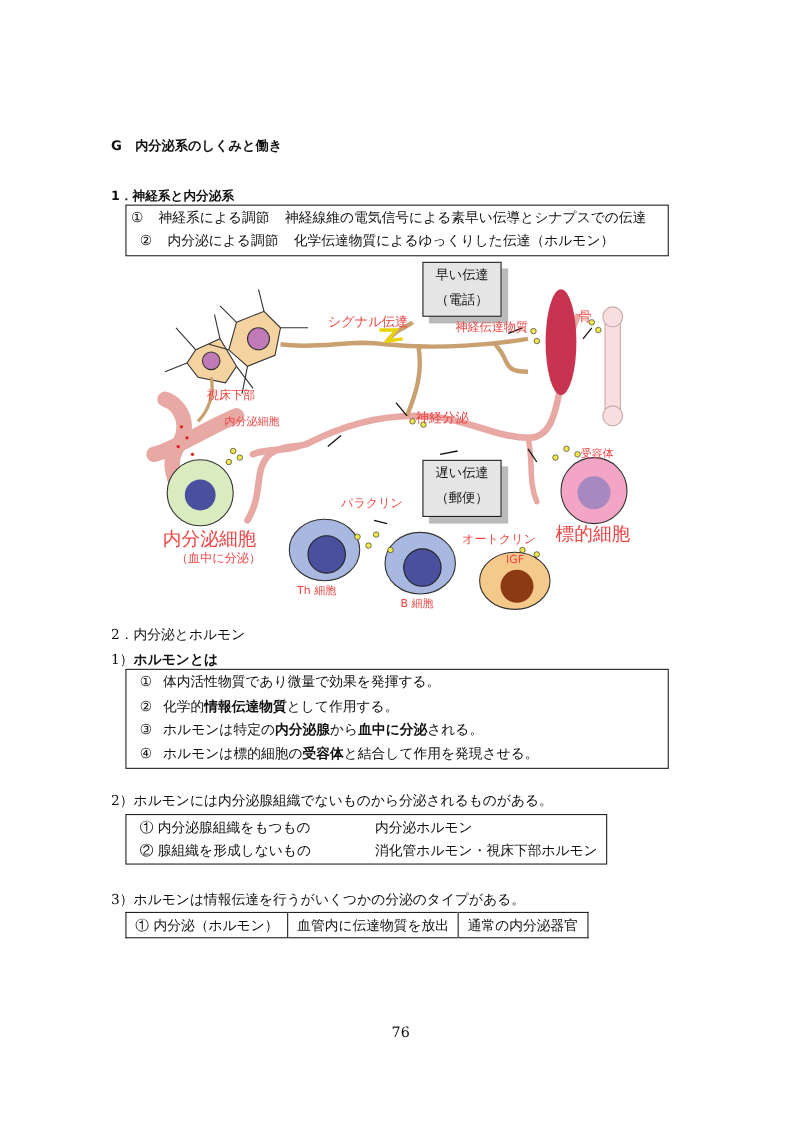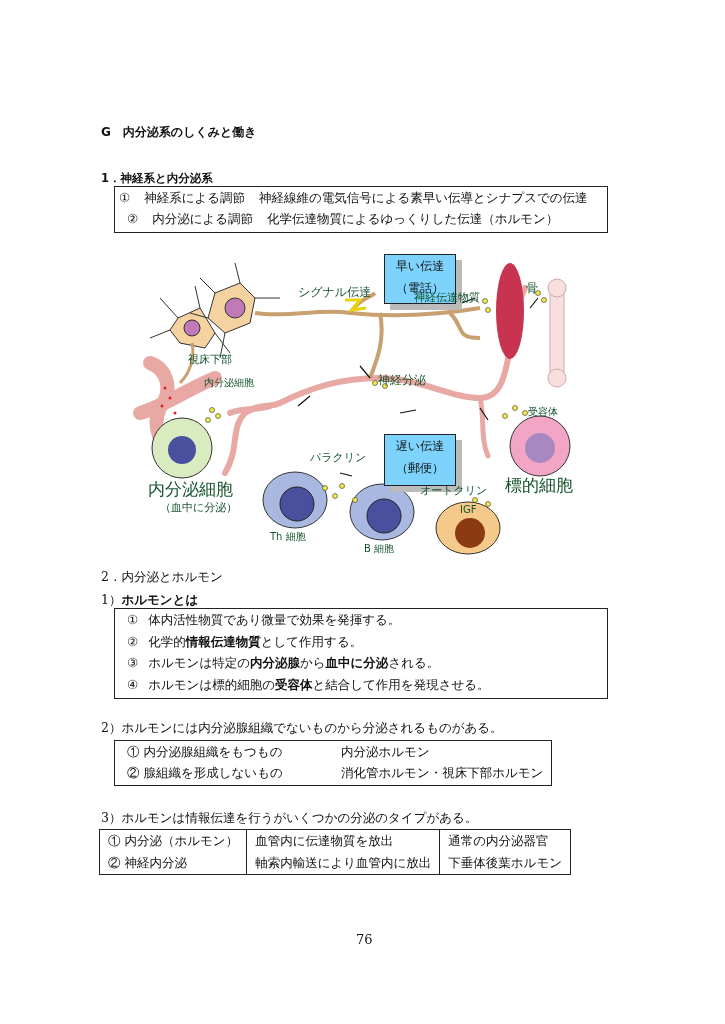--- a/index.html
+++ b/index.html
@@ -10,22 +10,22 @@
   .heading{font-family:"DejaVu Sans","Liberation Sans",sans-serif;font-weight:bold;font-size:11.5px;}
   .box{position:absolute;border:1.5px solid #222;box-sizing:border-box;}
   .row{position:absolute;font-size:12.5px;white-space:nowrap;}
   .row b{font-family:"DejaVu Sans","Liberation Sans",sans-serif;font-weight:bold;}
   .sub{font-size:12.5px;white-space:nowrap;}
   table.types{position:absolute;border-collapse:collapse;font-size:12.5px;}
   table.types td{padding:2px 8px;height:18px;white-space:nowrap;}
   table.types td.c2{border-left:1.5px solid #222;}
   table.types td.c3{border-left:1.5px solid #222;}
   .diagram{position:absolute;left:120px;top:238px;width:500px;height:320px;}
-  .dlabel{position:absolute;font-family:"DejaVu Sans","Liberation Sans",sans-serif;white-space:nowrap;color:#14532d;}
-  .callout{position:absolute;background:#7dd3fc;border:1.5px solid #222;font-size:12px;text-align:center;line-height:22px;box-shadow:6px 6px 0 #bbb;margin-top:16px;}
+  .dlabel{position:absolute;font-family:"DejaVu Sans","Liberation Sans",sans-serif;white-space:nowrap;color:#ef4444;}
+  .callout{position:absolute;background:#e5e5e5;border:1.5px solid #222;font-size:12px;text-align:center;line-height:22px;box-shadow:6px 6px 0 #bbb;}
 </style>
 </head>
 <body>
 
 <div class="abs heading" style="left:101px;top:124px;font-size:12px;">G　内分泌系のしくみと働き</div>
 
 <div class="abs heading" style="left:101px;top:171px;">1．神経系と内分泌系</div>
 <div class="box" style="left:114px;top:186px;width:494px;height:47px;">
   <div class="row" style="left:4px;top:3px;">
     <span>①</span>
@@ -165,28 +165,23 @@
 
 <div class="abs sub" style="left:101px;top:720px;">2）ホルモンには内分泌腺組織でないものから分泌されるものがある。</div>
 <div class="box" style="left:114px;top:740px;width:438px;height:46px;">
   <div class="row" style="left:12px;top:3px;">① 内分泌腺組織をもつもの</div>
   <div class="row" style="left:226px;top:3px;">内分泌ホルモン</div>
   <div class="row" style="left:12px;top:24px;">② 腺組織を形成しないもの</div>
   <div class="row" style="left:226px;top:24px;">消化管ホルモン・視床下部ホルモン</div>
 </div>
 
 <div class="abs sub" style="left:101px;top:810px;">3）ホルモンは情報伝達を行うがいくつかの分泌のタイプがある。</div>
-<table class="types" style="left:99px;top:829px;width:410px;border:1.5px solid #222;">
+<table class="types" style="left:114px;top:829px;width:410px;border:1.5px solid #222;">
   <tbody id="typesbody">
       <tr>
         <td class="c1" style="width: 158px;">① 内分泌（ホルモン）</td>
         <td class="c2" style="width: 190px;">血管内に伝達物質を放出</td>
         <td class="c3" style="width: 130px;">通常の内分泌器官</td>
-      </tr>
-      <tr>
-        <td class="c1" style="width: 158px;">② 神経内分泌</td>
-        <td class="c2" style="width: 190px;">軸索内輸送により血管内に放出</td>
-        <td class="c3" style="width: 130px;">下垂体後葉ホルモン</td>
       </tr>
     </tbody>
 </table>
 
 <div class="abs" style="left:356px;top:932px;font-size:13px;">76</div>
 
 </body></html>

